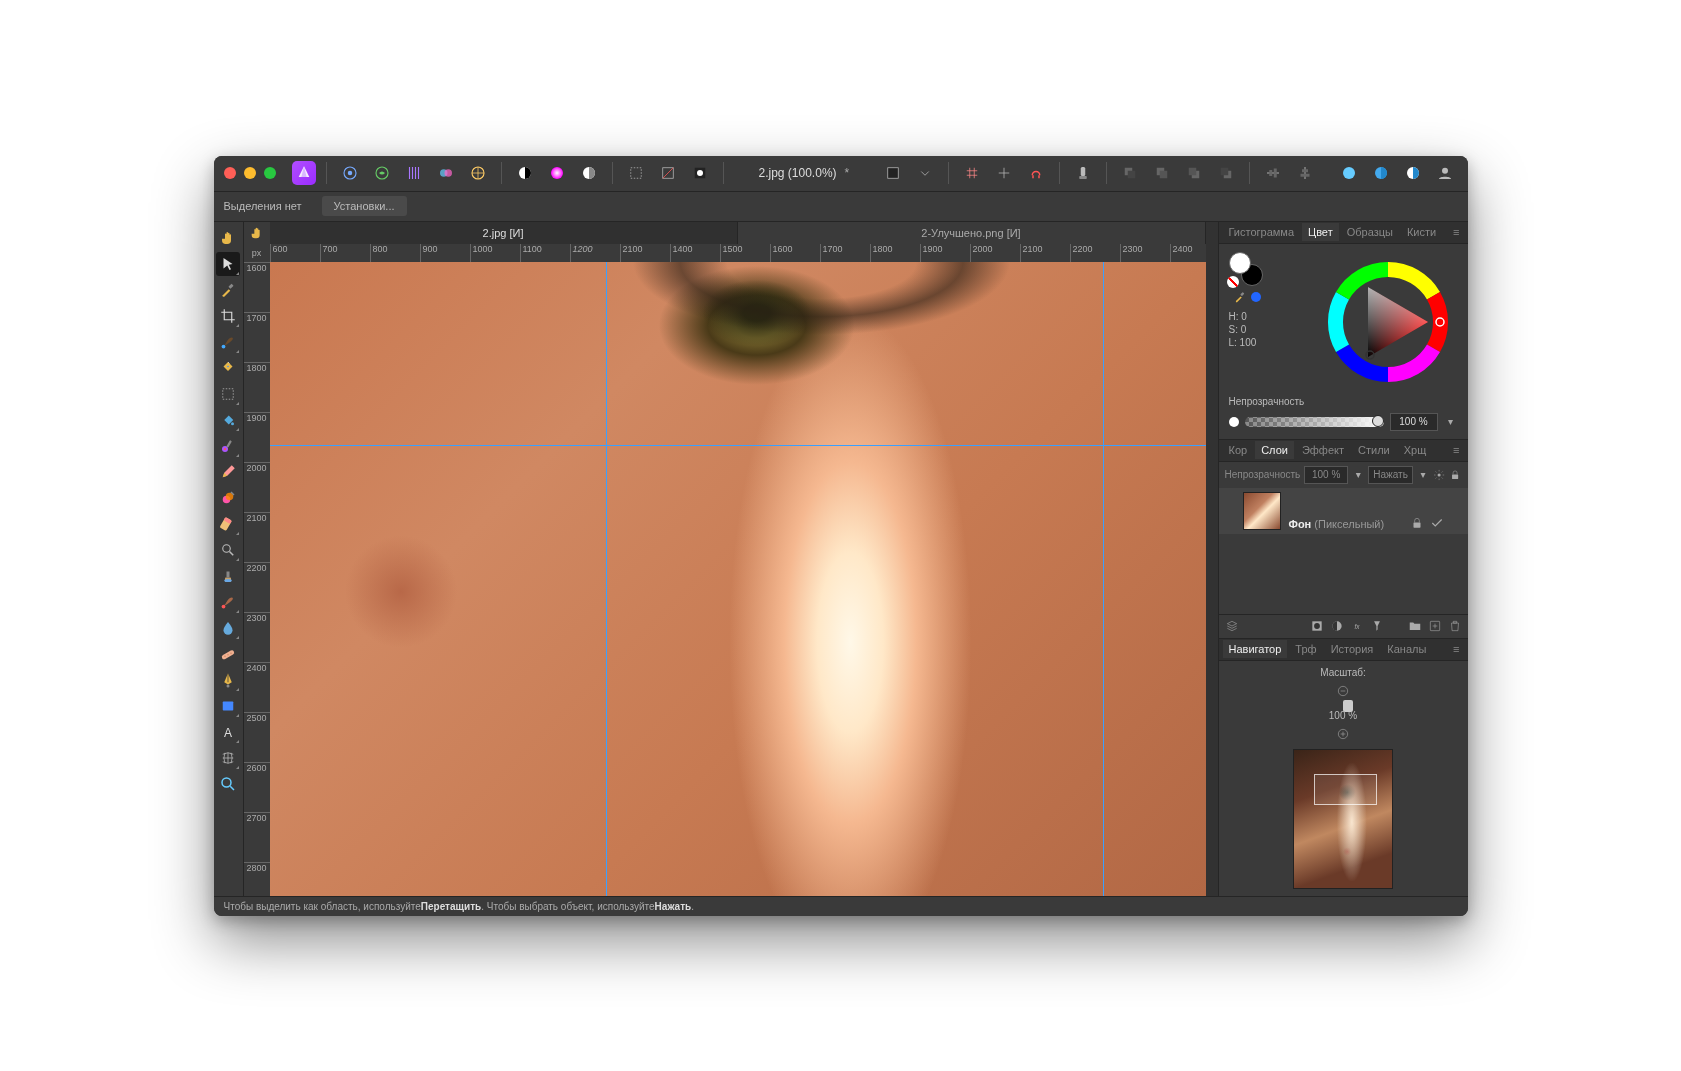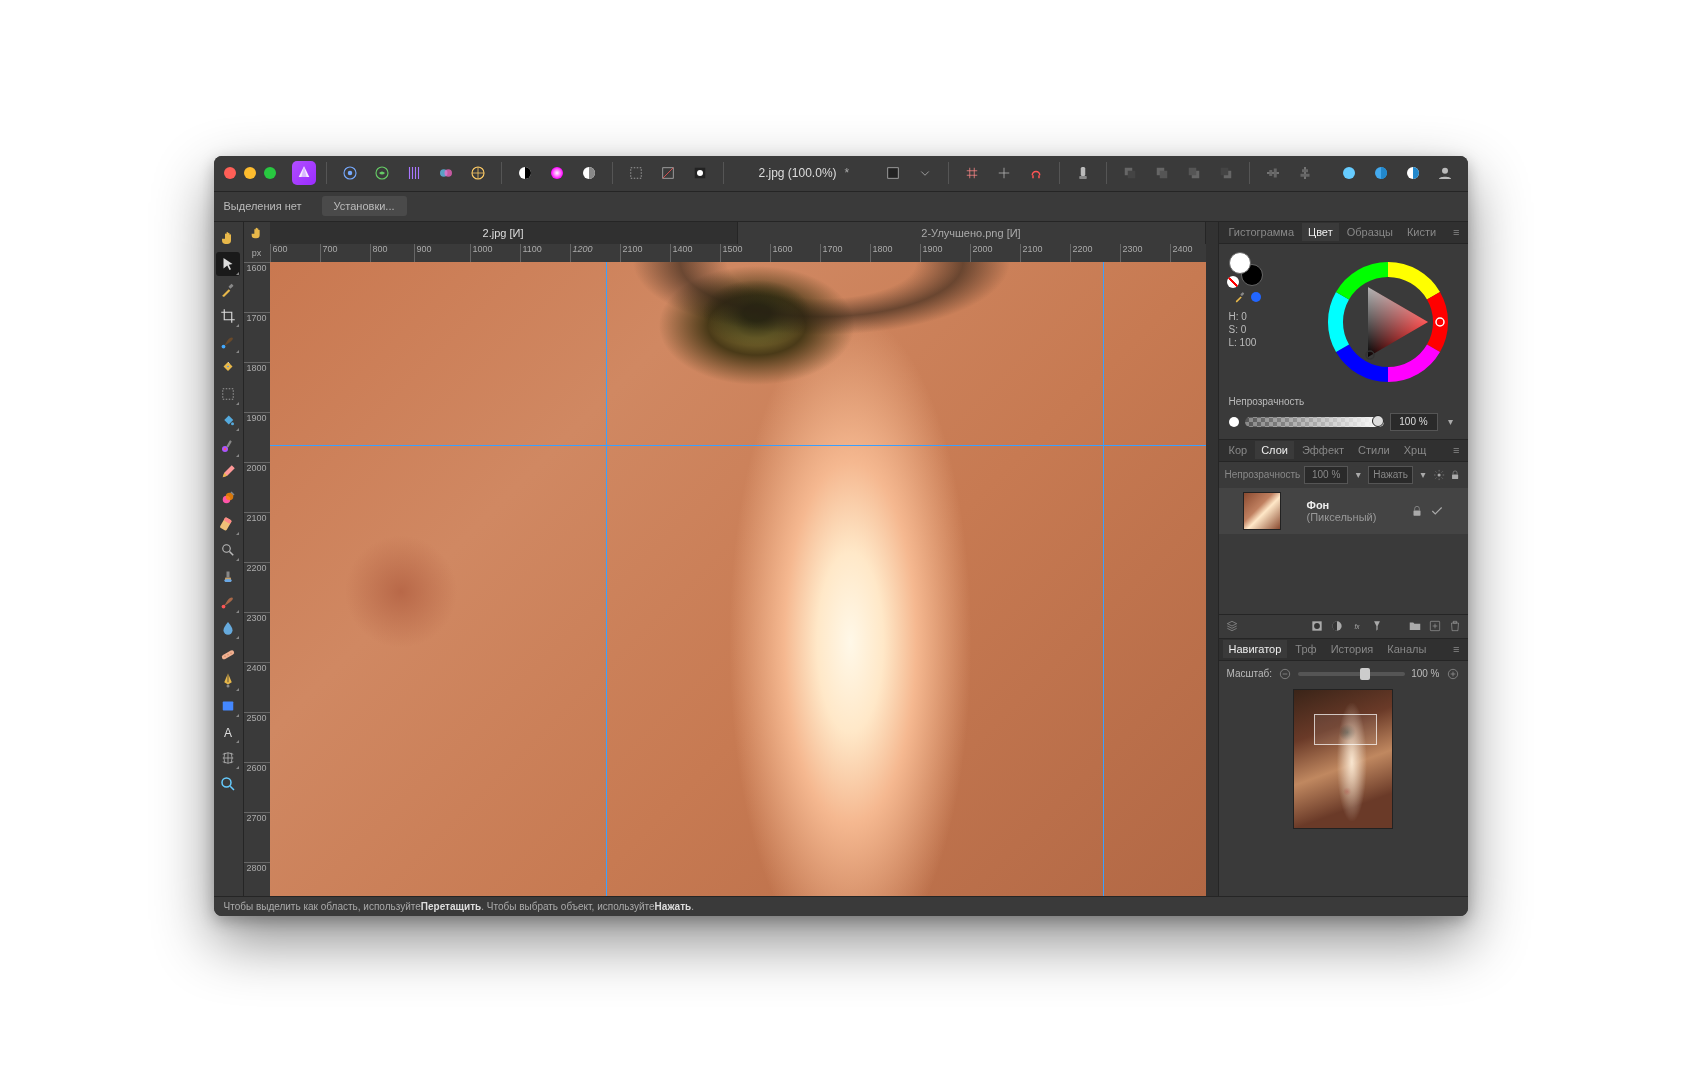--- a/index.html
+++ b/index.html
@@ -81,34 +81,34 @@
   .opacity-row { display:flex; align-items:center; gap:6px; margin-top:6px; font-size:10px; color:#bbb; }
   .slider { flex:1; height:10px; border-radius:5px; background:linear-gradient(90deg, rgba(255,255,255,0), #fff), repeating-conic-gradient(#888 0 25%, #555 0 50%) 0/8px 8px; position:relative; }
   .slider .thumb { position:absolute; right:0; top:-2px; width:12px;height:12px; border-radius:50%; background:#ddd; border:1px solid #222; }
   .pct-box { width:48px; height:18px; background:#2a2a2a; border:1px solid #555; color:#ddd; font-size:10px; display:flex; align-items:center; justify-content:center; }
   .chev { width:14px; color:#aaa; text-align:center; cursor:pointer; }
   
   .layers-panel { flex:0 0 auto; border-bottom:1px solid #252525; }
   .layer-opts { display:flex; align-items:center; gap:4px; padding:4px 6px; font-size:10px; color:#888; }
   .layer-opts .lbl { color:#888; }
   .layer-opts select, .layer-opts .pct-box { background:#2a2a2a; border:1px solid #555; color:#888; font-size:10px; height:18px; }
-  .layer-item { display:flex; align-items:center; gap:26px; padding:4px 24px; background:#444; }
+  .layer-item { display:flex; align-items:flex-end; gap:8px; padding:4px 24px; background:#444; }
   .layer-thumb { width:38px; height:38px; background:linear-gradient(135deg,#8a4a30,#c08060 40%,#ffe8c8 55%,#8a4a30); border:1px solid #222; }
   .layer-name { flex:1; font-size:11px; }
   .layer-name b { color:#eee; font-weight:600; }
   .layer-name span { color:#999; }
   .layer-ctrl { display:flex; gap:6px; color:#aaa; }
   .layers-space { height:80px; }
   .layers-foot { height:24px; display:flex; align-items:center; padding:0 6px; gap:6px; border-top:1px solid #252525; }
   .layers-foot svg { width:14px; height:14px; }
   .layers-foot .gap { flex:1; }
   
   .nav-panel { flex:1; display:flex; flex-direction:column; }
   .nav-body { padding:6px 8px; }
-  .zoom-row { display:flex; align-items:center; gap:6px; font-size:10px; color:#bbb; }
+  .zoom-row { display:flex; align-items:center; gap:6px; font-size:10px; color:#bbb;flex-direction:column; }
   .zoom-slider { flex:1; height:4px; background:#555; border-radius:2px; position:relative; }
   .zoom-slider .thumb { position:absolute; left:58%; top:-4px; width:10px;height:12px; background:#ccc; border-radius:2px; }
   .nav-thumb { width:100px; height:140px; margin:8px auto 0; position:relative;
     background:linear-gradient(160deg,#3a2418 0%,#6a3a28 30%,#c08860 55%,#6a3a28 80%);
     border:1px solid #222; }
   .nav-thumb .face { position:absolute; inset:10% 5% 5% 5%;
     background: radial-gradient(ellipse 25px 100px at 60% 50%, rgba(255,240,220,.9), transparent 60%),
                 radial-gradient(circle 12px at 55% 25%, #1a1208, transparent 70%),
                 radial-gradient(circle 6px at 55% 75%, #8a3020, transparent 70%);
   }
@@ -477,21 +477,21 @@
         </div>
         <div class="doctab active">2.jpg  [И]</div>
         <div class="doctab">2-Улучшено.png  [И]</div>
       </div>
       <div class="ruler-row">
         <div class="ruler-corner">px</div>
         <div class="ruler-h" id="ruler-h">
             <div class="tick" style="left: 0px;">600</div>
             <div class="tick" style="left: 50px;">700</div>
             <div class="tick" style="left: 100px;">800</div>
-            <div class="tick" style="left: 144px; text-align: center;">900</div>
+            <div class="tick" style="left: 150px; text-align: center;">900</div>
             <div class="tick" style="left: 200px;">1000</div>
             <div class="tick" style="left: 250px;">1100</div>
             <div class="tick" style="left: 300px; font-style: italic;">1200</div>
             <div class="tick" style="left: 350px;">2100</div>
             <div class="tick" style="left: 400px;">1400</div>
             <div class="tick" style="left: 450px;">1500</div>
             <div class="tick" style="left: 500px;">1600</div>
             <div class="tick" style="left: 550px;">1700</div>
             <div class="tick" style="left: 600px;">1800</div>
             <div class="tick" style="left: 650px;">1900</div>

